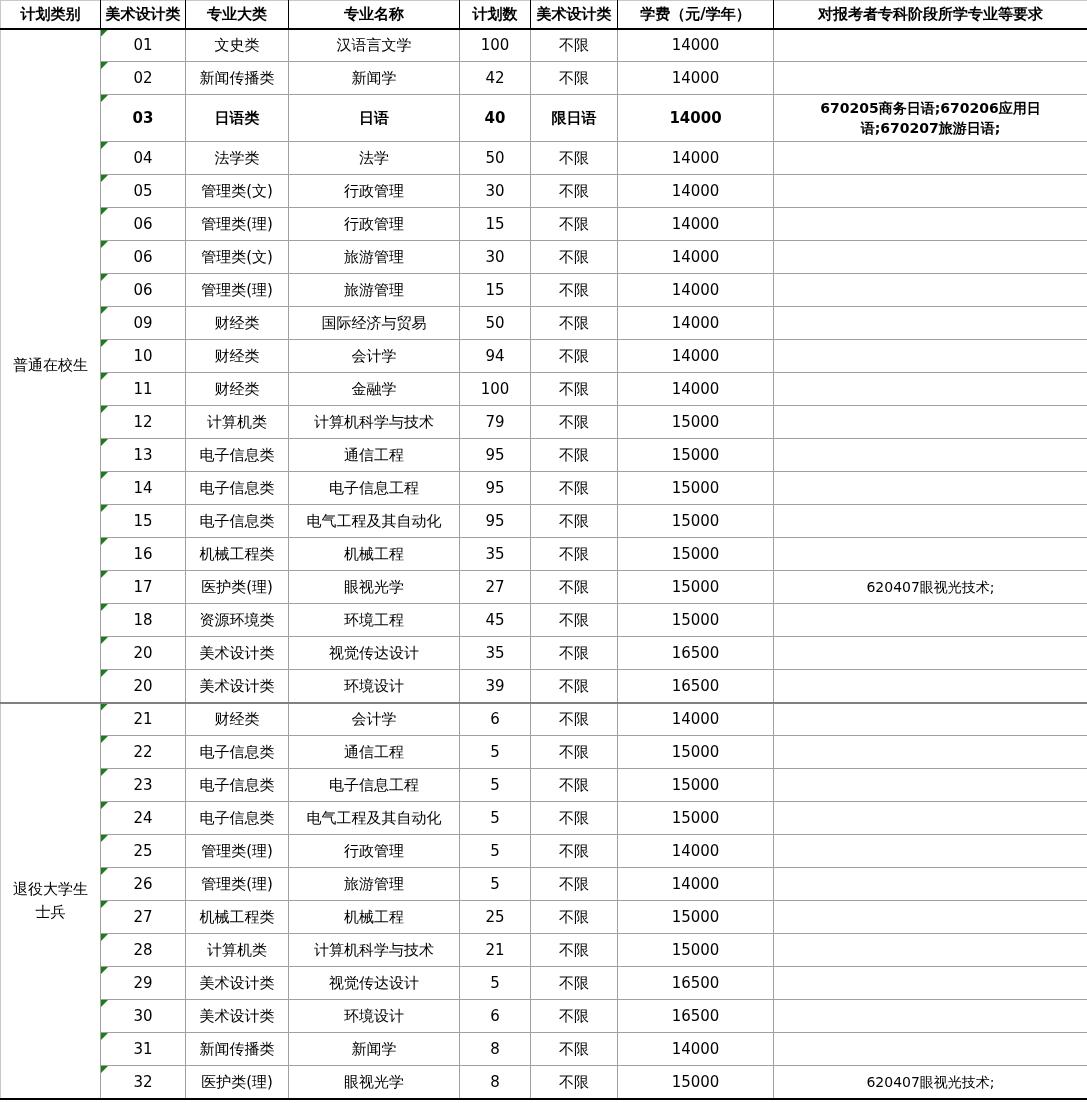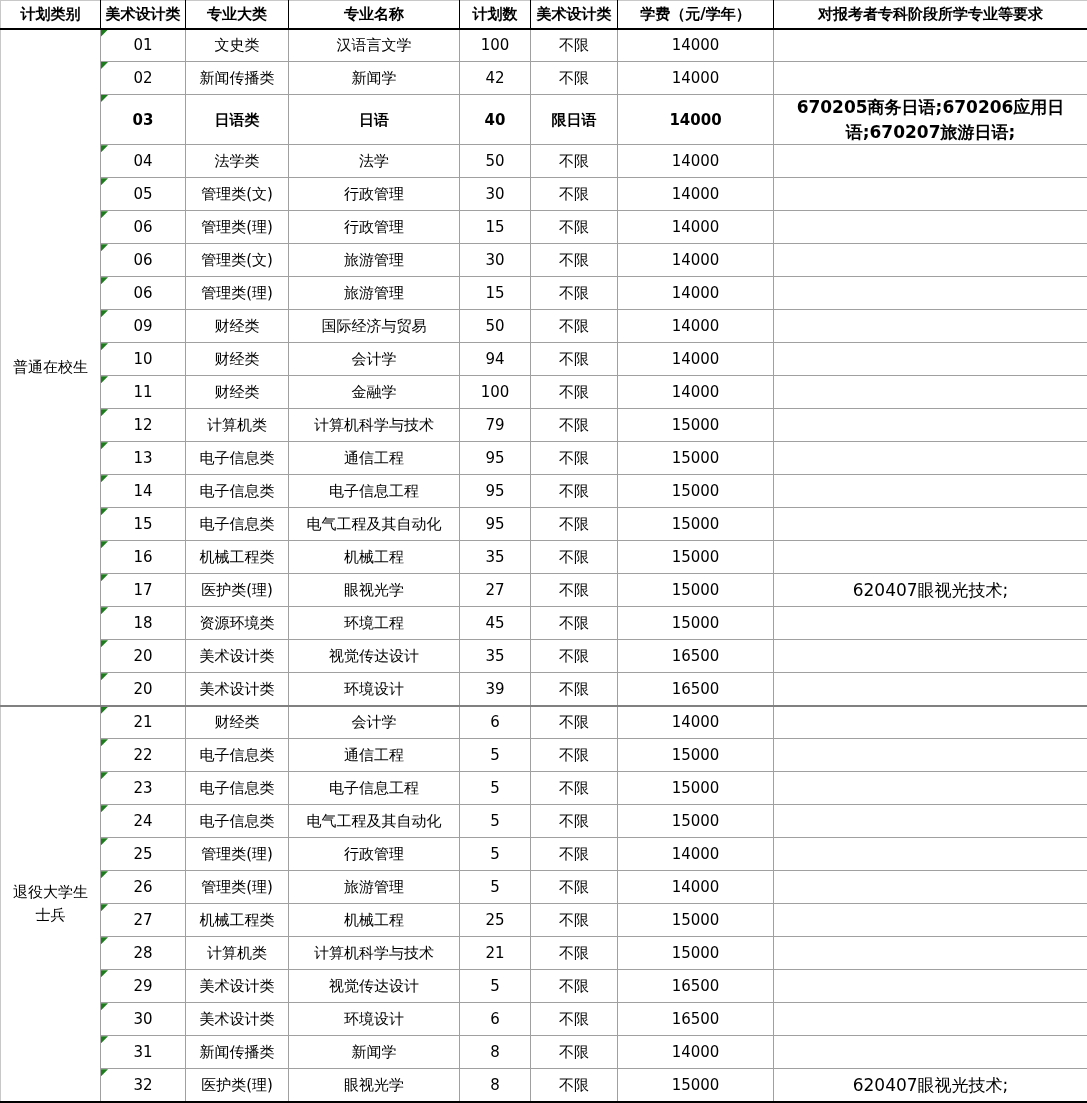--- a/index.html
+++ b/index.html
@@ -56,21 +56,21 @@
   }
   td.code-cell{position:relative;}
   td.code-cell::before{
     content:"";
     position:absolute;top:0;left:0;
     width:7px;height:7px;
     background:var(--triangle);
     clip-path:polygon(0 0,100% 0,0 100%);
   }
   td.req-cell{
-    font-size:17px;
+    font-size:14px;
     padding:0 14px;
     line-height:1.45;
   }
 </style>
 </head>
 <body>
 
 <div class="page">
   <table class="plan">
     <colgroup>

